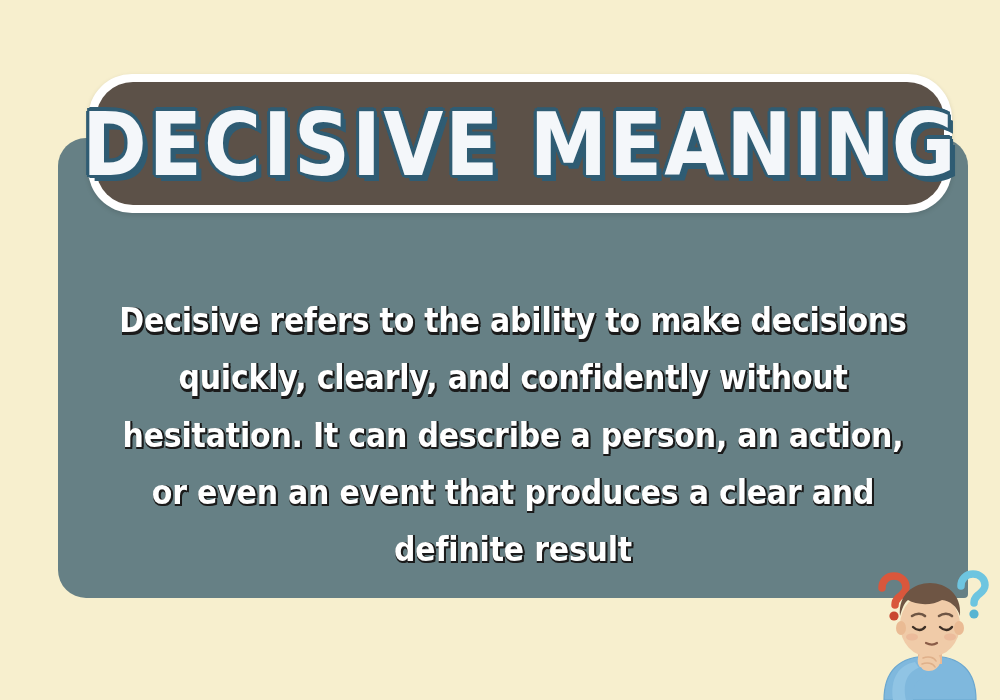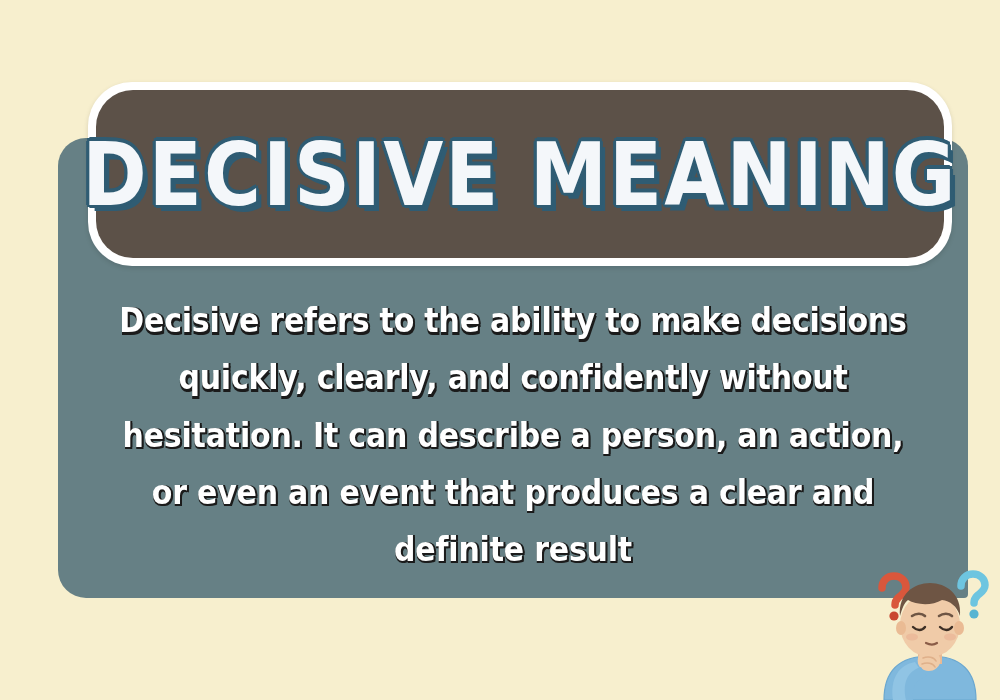--- a/index.html
+++ b/index.html
@@ -17,22 +17,22 @@
     position:absolute;
     left:58px; top:138px;
     width:910px; height:460px;
     background:#668085;
     border-radius:28px 28px 4px 28px;
   }
 
   
   .header-frame {
     position:absolute;
-    left:88px; top:82px;
-    width:864px; height:184px;
+    left:88px; top:74px;
+    width:864px; height:139px;
     background:#ffffff;
     border-radius:44px;
     box-shadow:0 2px 5px rgba(0,0,0,.13);
   }
   .header-bar {
     position:absolute;
     left:8px; top:8px; right:8px; bottom:8px;
     background:#5c5148;
     border-radius:37px;
     display:flex; align-items:center; justify-content:center;

